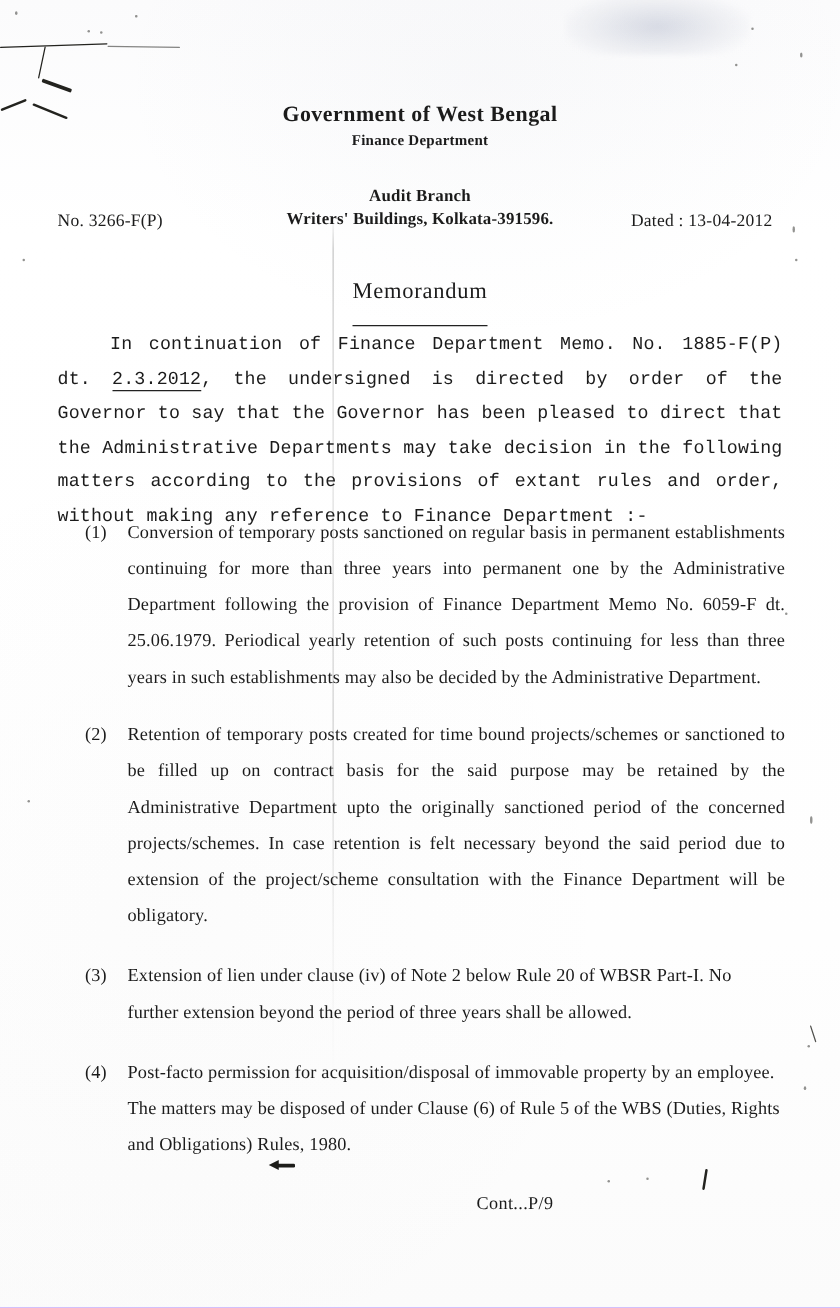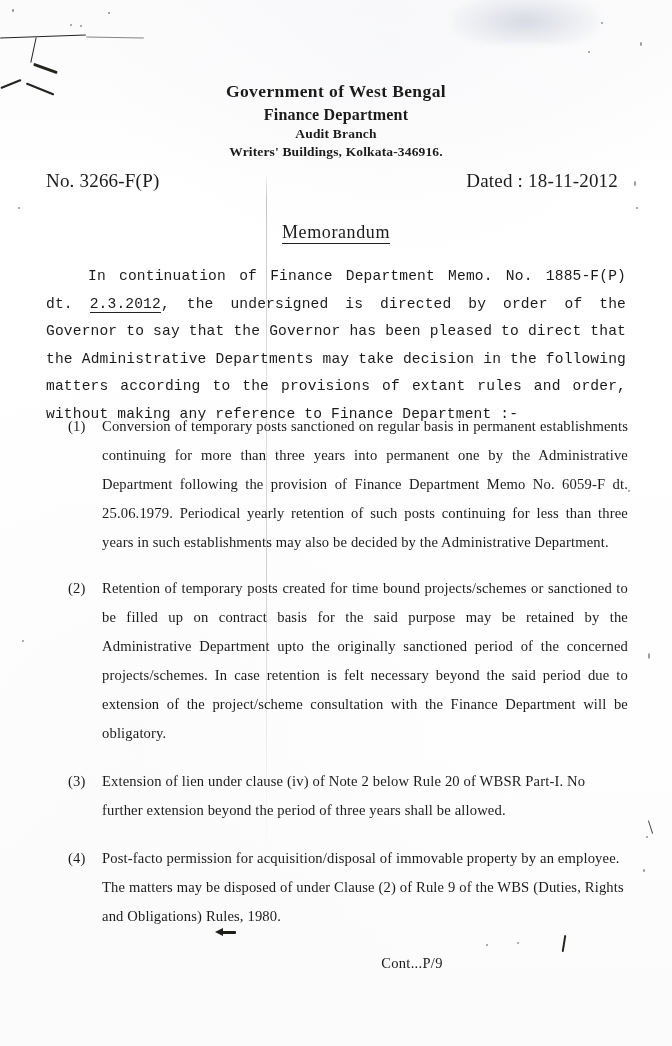--- a/index.html
+++ b/index.html
@@ -100,59 +100,60 @@
     width: 672px;
     text-align: center;
     line-height: 1.35;
   }
   .lh-org {
     font-size: 17.5px;
     font-weight: bold;
     letter-spacing: 0.4px;
   }
   .lh-dept {
-    font-size: 16px;
+    font-size: 12px;
     font-weight: bold;
     letter-spacing: 0.2px;
   }
   .lh-branch {
     font-size: 13.5px;
     font-weight: bold;
     letter-spacing: 0.2px;
+    margin-top: 28px;
   }
   .lh-address {
     font-size: 13.5px;
     font-weight: bold;
     letter-spacing: 0.15px;
   }
 
   
   .refline {
     position: absolute;
     left: 46px; top: 170px;
     width: 580px;
     display: flex;
     justify-content: space-between;
-    font-size: 19px;
+    font-size: 14px;
   }
   .ref-no { letter-spacing: 0.2px; }
   .ref-date { letter-spacing: 0.2px; margin-right: 8px; }
 
   
   .memo-title {
     position: absolute;
     left: 0; top: 222px;
     width: 672px;
     text-align: center;
     font-size: 18px;
     letter-spacing: 0.6px;
   }
   .memo-title span {
     border-bottom: 1.4px solid #222;
-    padding-bottom: 1px;
+    padding-bottom: 18px;
   }
 
   
   .body-block {
     position: absolute;
     left: 46px; top: 263px;
     width: 580px;
     font-family: Liberation Mono, monospace;
   }
   .para {
@@ -240,26 +241,26 @@
   <div class="ink-stroke" style="left:650px;top:820px;width:1.4px;height:14px;transform:rotate(-18deg);opacity:0.8;"></div>
 
   <div class="arrow-mark"></div>
 
   <div class="content">
 
     <div class="letterhead">
       <div class="lh-org">Government of West Bengal</div>
       <div class="lh-dept">Finance Department</div>
       <div class="lh-branch">Audit Branch</div>
-      <div class="lh-address">Writers' Buildings, Kolkata-346916.</div>
+      <div class="lh-address">Writers' Buildings, Kolkata-391596.</div>
     </div>
 
     <div class="refline">
       <div class="ref-no">No. 3266-F(P)</div>
-      <div class="ref-date">Dated : 18-11-2012</div>
+      <div class="ref-date">Dated : 13-04-2012</div>
     </div>
 
     <div class="memo-title">
       <span>Memorandum</span>
     </div>
 
     <div class="body-block">
       <p class="para"><span>In continuation of Finance Department Memo. No. 1885-F(P) dt. </span><u>2.3.2012</u><span>, the undersigned is directed by order of the Governor to say that the Governor has been pleased to direct that the Administrative Departments may take decision in the following matters according to the provisions of extant rules and order, without making any reference to Finance Department :-</span></p>
     </div>
 
@@ -275,21 +276,21 @@
         <span class="clause-text">Retention of temporary posts created for time bound projects/schemes or sanctioned to be filled up on contract basis for the said purpose may be retained by the Administrative Department upto the originally sanctioned period of the concerned projects/schemes. In case retention is felt necessary beyond the said period due to extension of the project/scheme consultation with the Finance Department will be obligatory.</span>
       </div>
 
       <div class="clause c3">
         <span class="clause-num">(3)</span>
         <span class="clause-text">Extension of lien under clause (iv) of Note 2 below Rule 20 of WBSR Part-I. No further extension beyond the period of three years shall be allowed.</span>
       </div>
 
       <div class="clause c4">
         <span class="clause-num">(4)</span>
-        <span class="clause-text">Post-facto permission for acquisition/disposal of immovable property by an employee. The matters may be disposed of under Clause (2) of Rule 9 of the WBS (Duties, Rights and Obligations) Rules, 1980.</span>
+        <span class="clause-text">Post-facto permission for acquisition/disposal of immovable property by an employee. The matters may be disposed of under Clause (6) of Rule 5 of the WBS (Duties, Rights and Obligations) Rules, 1980.</span>
       </div>
 
     </div>
 
     <div class="footer-cont">Cont...P/9</div>
 
   </div>
 </div>
 
 </body></html>

